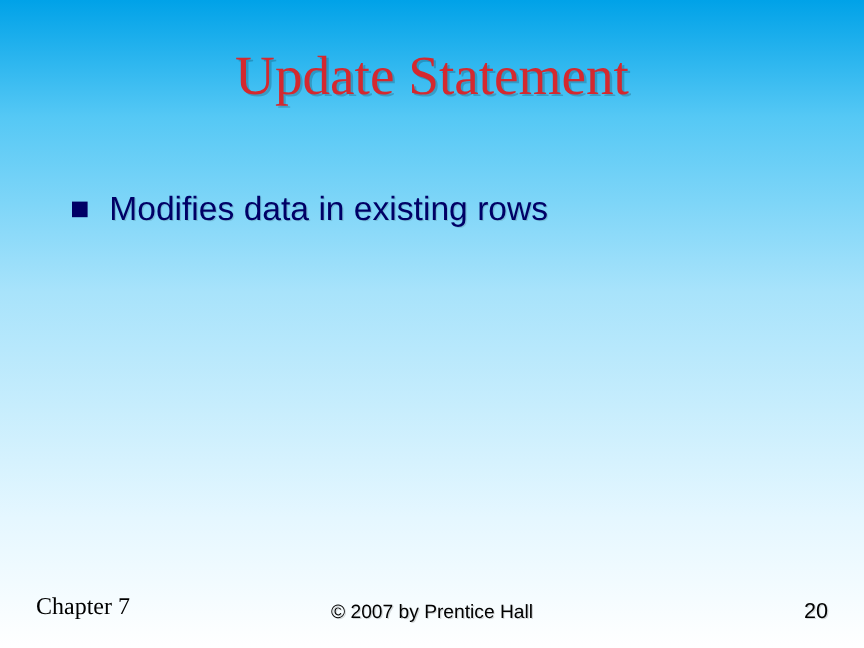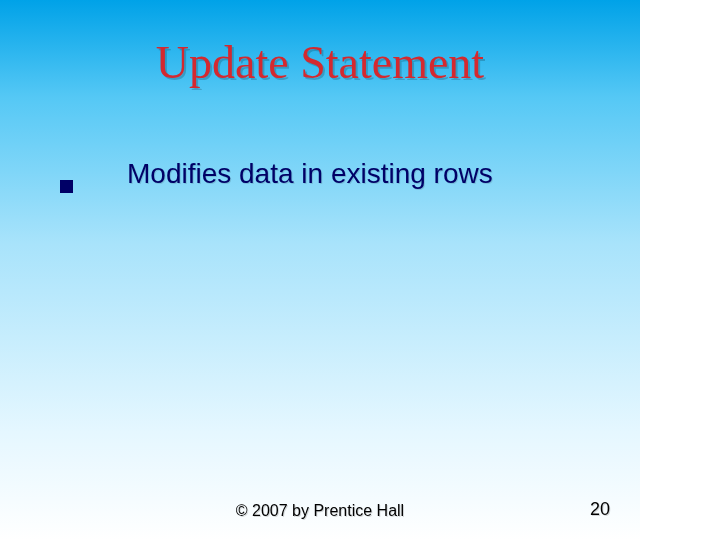--- a/index.html
+++ b/index.html
@@ -1,18 +1,18 @@
 <!DOCTYPE html>
 <html><head>
 <meta charset="utf-8">
 <style>
   * { margin: 0; padding: 0; box-sizing: border-box; }
   html, body { width: 720px; height: 540px; overflow: hidden; }
   .slide {
-    width: 640px;
+    width: 720px;
     height: 540px;
     background: linear-gradient(to bottom, #00a2e8 0%, #55c8f5 18%, #a8e3fb 45%, #e5f7ff 80%, #ffffff 100%);
     position: relative;
     font-family: "Tahoma", "Verdana", sans-serif;
   }
   .title {
     position: absolute;
     top: 36px;
     left: 0;
     width: 100%;
@@ -24,26 +24,25 @@
     font-family: "Times New Roman", serif;
   }
   .body {
     position: absolute;
     top: 155px;
     left: 60px;
     right: 50px;
   }
   .bullet-item {
     display: flex;
-    align-items: flex-end;
+    align-items: flex-start;
     margin-bottom: 40px;
     font-size: 28px;
     color: #000066;
     line-height: 1.35;
-    gap: 36px;
   }
   .bullet-marker {
     width: 13px;
     height: 13px;
     background: #000066;
     flex: 0 0 13px;
     margin-top: 13px;
     margin-right: 18px;
   }
   .bullet-text {
@@ -86,16 +85,17 @@
 
   <div class="title">Update Statement</div>
 
   <div class="body">
     <div class="bullet-item">
       <div class="bullet-marker"></div>
       <div class="bullet-text">Modifies data in existing rows</div>
     </div>
   </div>
 
+  <div class="footer-left">Chapter 7</div>
   <div class="footer-center">© 2007 by Prentice Hall</div>
   <div class="footer-right">20</div>
 
 </div>
 
 </body></html>

